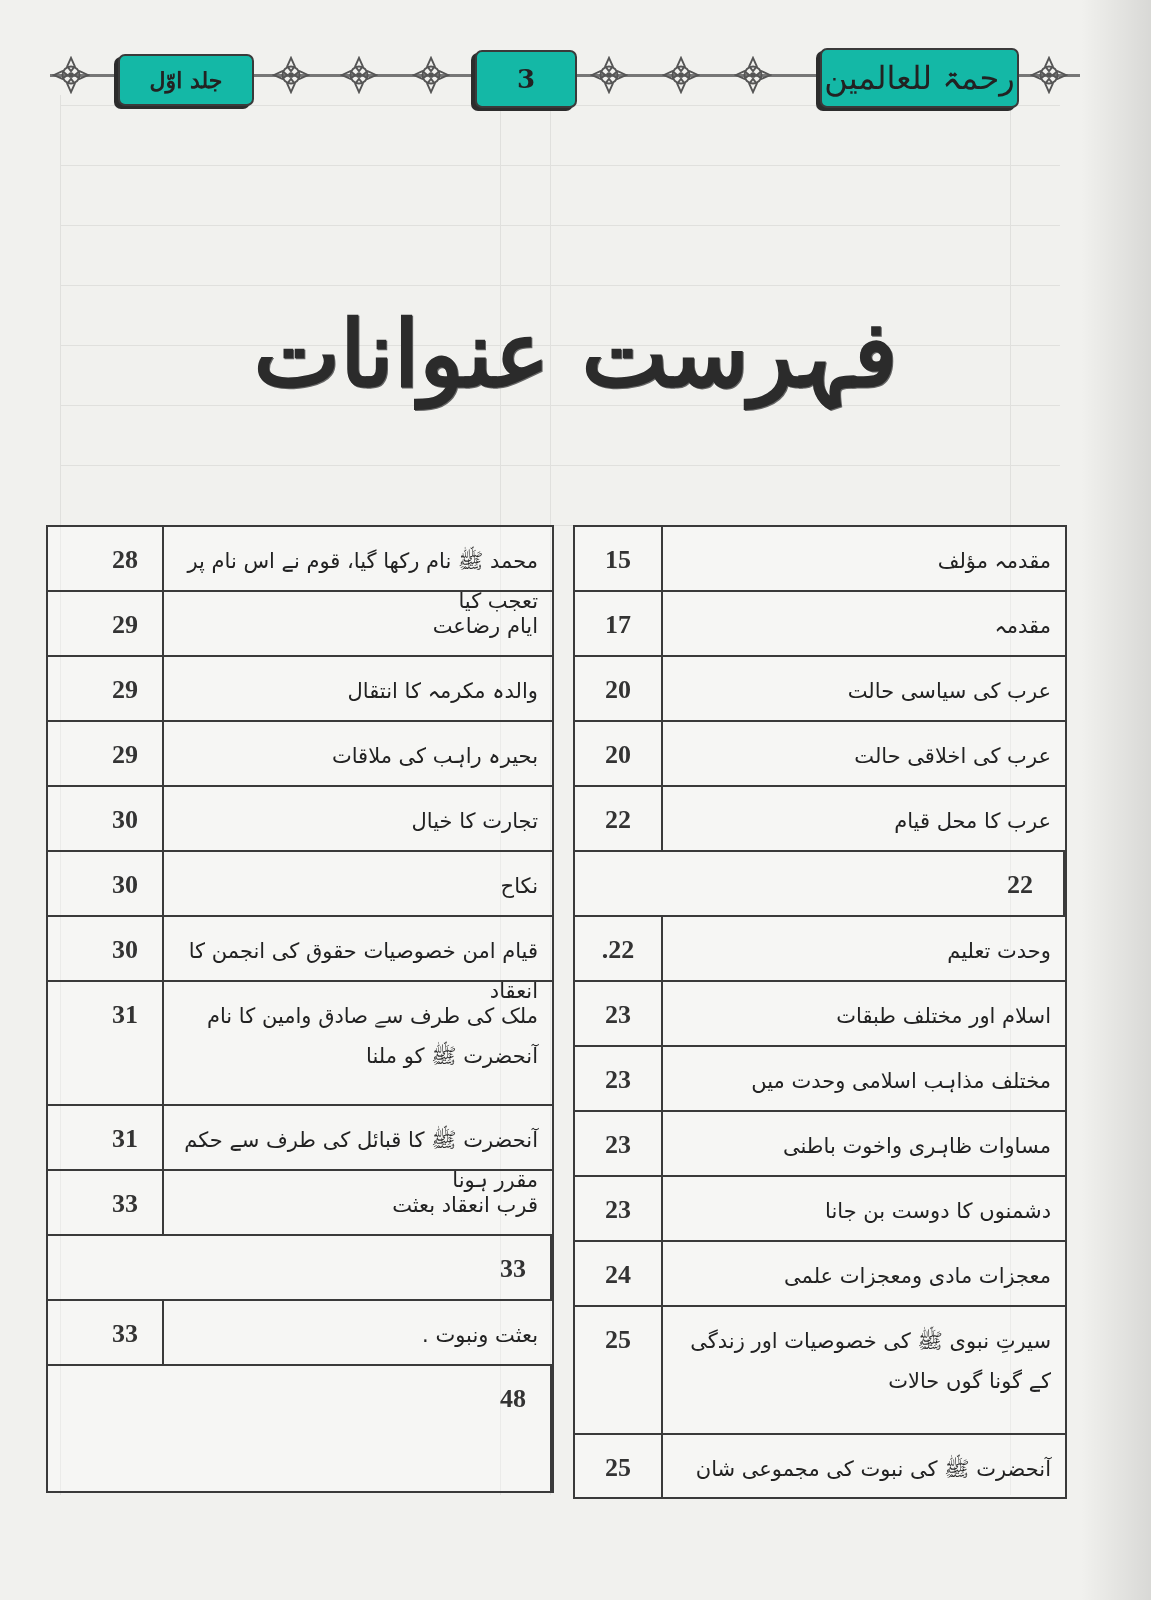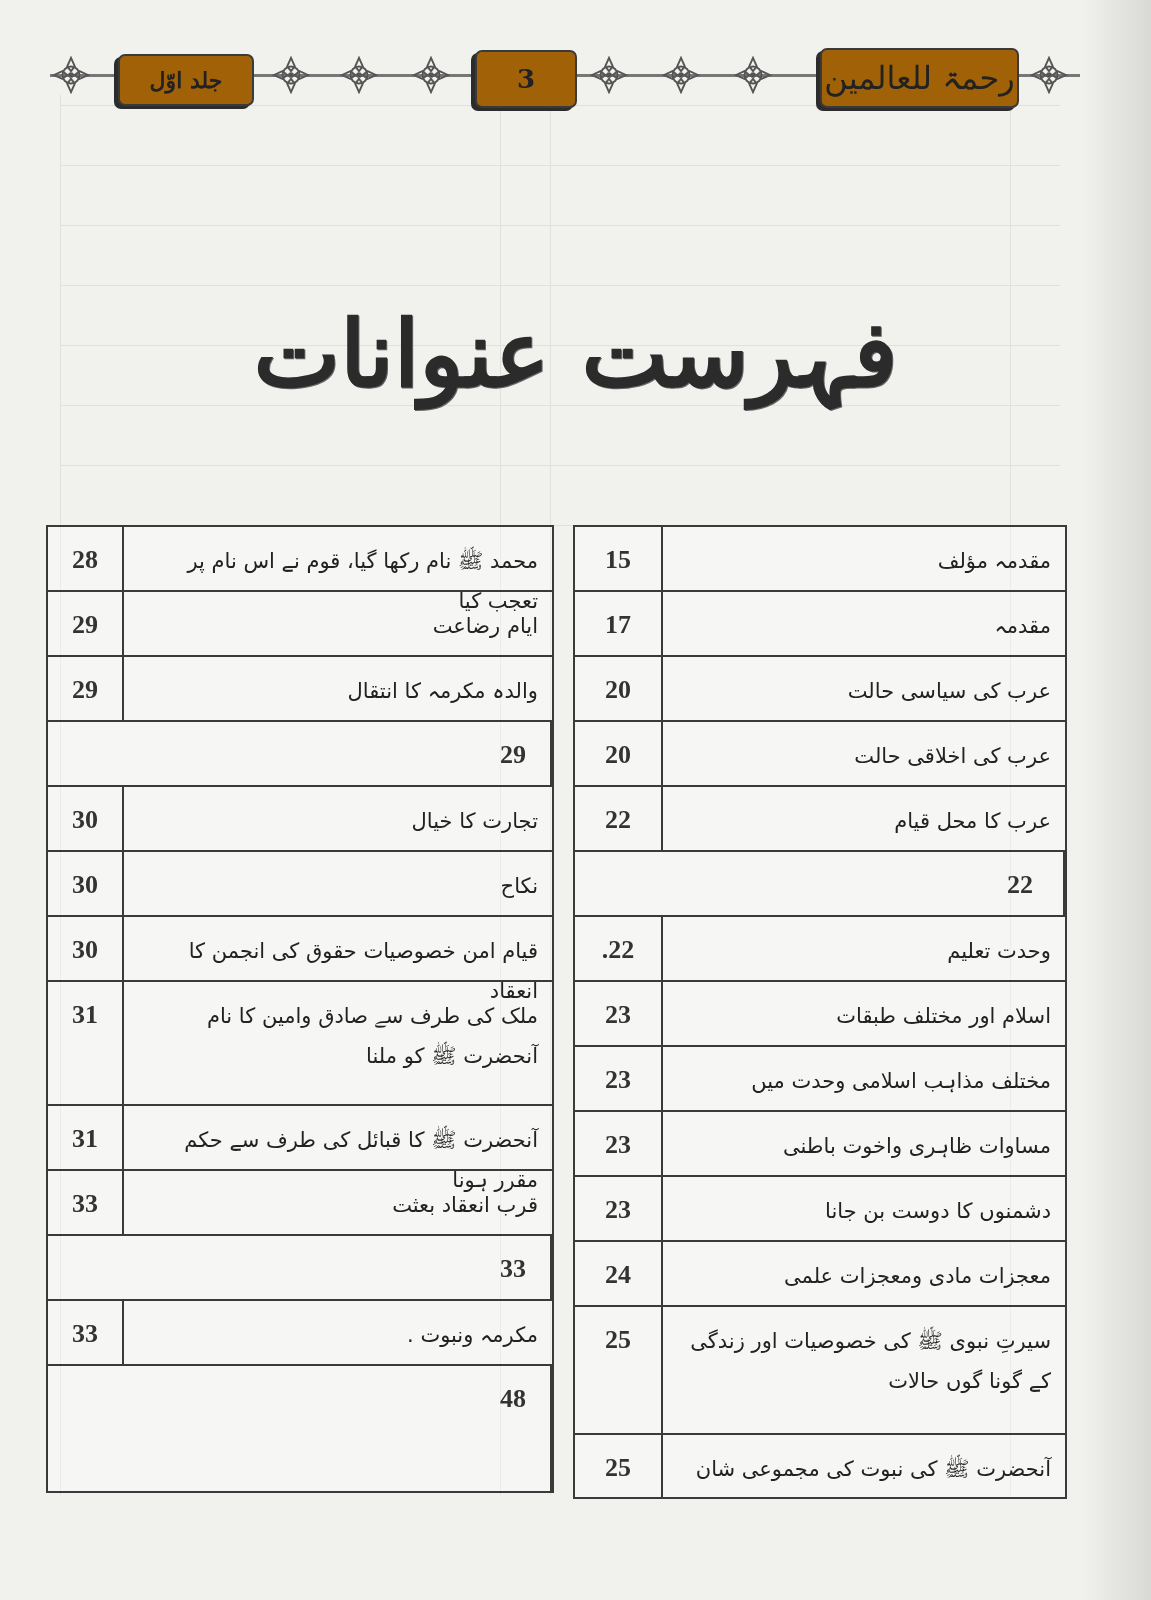--- a/index.html
+++ b/index.html
@@ -60,21 +60,21 @@
     }
     .ornament {
       position: absolute;
       top: 12px;
       width: 38px;
       height: 38px;
     }
     .ornament svg { width: 100%; height: 100%; }
     .hbox {
       position: absolute;
-      background: #a16207;
+      background: #14b8a6;
       border: 2px solid #3a3a3a;
       border-radius: 7px;
       box-shadow: -4px 3px 0 #2c2c2c;
       display: flex;
       align-items: center;
       justify-content: center;
       font-family: "DejaVu Serif", serif;
       color: #222;
     }
     .hbox.volume { left: 68px; top: 10px; width: 132px; height: 48px; font-size: 22px; font-weight: bold; }
@@ -129,21 +129,21 @@
       font-family: "Liberation Serif", serif;
       font-weight: bold;
       font-size: 26px;
       color: #333;
       display: flex;
       align-items: flex-start;
       justify-content: center;
       padding-top: 18px;
       direction: ltr;
     }
-    .toc.left .toc-page { width: 74px; }
+    .toc.left .toc-page { width: 74px; padding-left: 40px; }
   </style>
 </head>
 <body>
 
 <div class="page-shade"></div>
 
 <div class="ghost">
   <div class="gline" style="top:10px"></div>
   <div class="gline" style="top:70px"></div>
   <div class="gline" style="top:130px"></div>
@@ -335,20 +335,21 @@
   </div>
   <div class="toc-row" style="height:65px">
     <div class="toc-title">ایام رضاعت</div>
     <div class="toc-page">29</div>
   </div>
   <div class="toc-row" style="height:65px">
     <div class="toc-title">والدہ مکرمہ کا انتقال</div>
     <div class="toc-page">29</div>
   </div>
   <div class="toc-row" style="height:65px">
+    <div class="toc-title">بحیرہ راہب کی ملاقات</div>
     <div class="toc-page">29</div>
   </div>
   <div class="toc-row" style="height:65px">
     <div class="toc-title">تجارت کا خیال</div>
     <div class="toc-page">30</div>
   </div>
   <div class="toc-row" style="height:65px">
     <div class="toc-title">نکاح</div>
     <div class="toc-page">30</div>
   </div>
@@ -365,19 +366,19 @@
     <div class="toc-page">31</div>
   </div>
   <div class="toc-row" style="height:65px">
     <div class="toc-title">قرب انعقاد بعثت</div>
     <div class="toc-page">33</div>
   </div>
   <div class="toc-row" style="height:65px">
     <div class="toc-page">33</div>
   </div>
   <div class="toc-row" style="height:65px">
-    <div class="toc-title">مکرمہ ونبوت .</div>
+    <div class="toc-title">بعثت ونبوت .</div>
     <div class="toc-page">33</div>
   </div>
   <div class="toc-row" style="height:125px">
     <div class="toc-page">48</div>
   </div>
 </div>
 
 </body></html>

